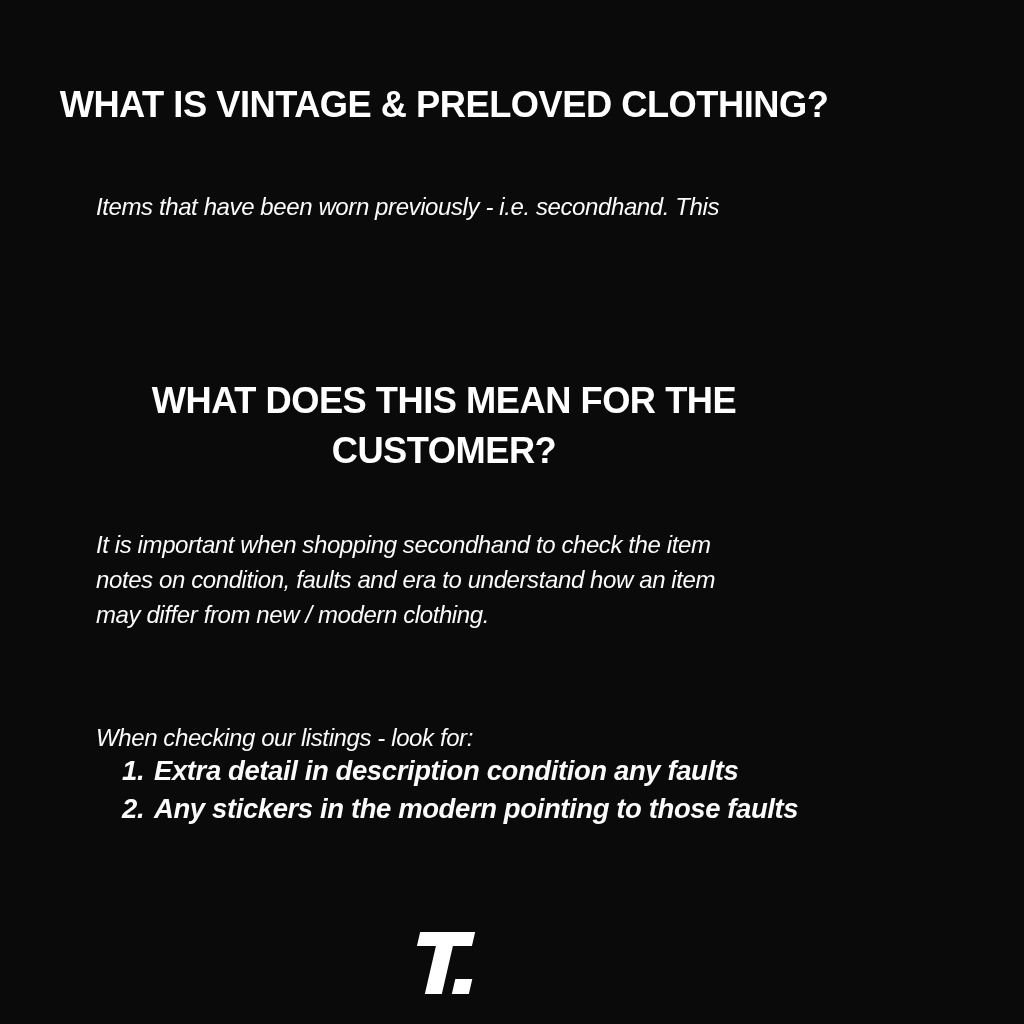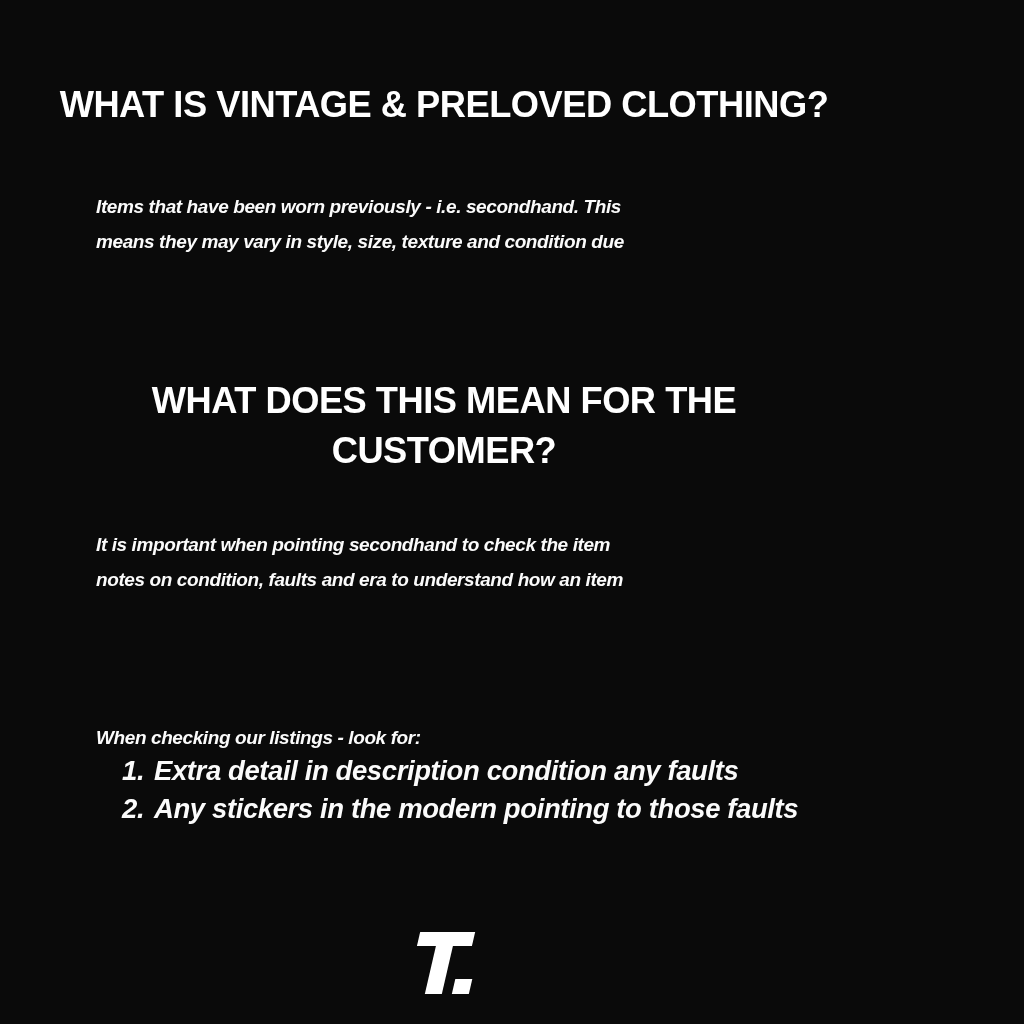--- a/index.html
+++ b/index.html
@@ -30,23 +30,23 @@
     transform: scaleX(0.98);
   }
   .h1 { top: 80px; }
   .h2 { top: 376px; }
   .heading .hline { display: block; white-space: nowrap; }
 
   
   .para {
     position: absolute;
     left: 96px;
-    font-weight: bold;
+    font-weight: normal;
     font-style: italic;
-    font-size: 19px;
+    font-size: 24px;
     line-height: 35px;
     letter-spacing: -0.4px;
     color: #fbfbfb;
   }
   .para .pline { display: block; white-space: nowrap; }
   .p1 { top: 189px; }
   .p2 { top: 527px; }
   .p3 { top: 676px; margin-top: 44px; }
 
   
@@ -89,31 +89,31 @@
 <body>
 
 <div class="canvas">
 
   <div class="heading h1">
     <span class="hline">WHAT IS VINTAGE &amp; PRELOVED CLOTHING?</span>
   </div>
 
   <div class="para p1">
     <span class="pline">Items that have been worn previously - i.e. secondhand. This</span>
-    <span class="pline">means they may vary in style, size, texture and condition due</span>
   </div>
 
   <div class="heading h2">
     <span class="hline">WHAT DOES THIS MEAN FOR THE</span>
     <span class="hline">CUSTOMER?</span>
   </div>
 
   <div class="para p2">
-    <span class="pline">It is important when pointing secondhand to check the item</span>
+    <span class="pline">It is important when shopping secondhand to check the item</span>
     <span class="pline">notes on condition, faults and era to understand how an item</span>
+    <span class="pline">may differ from new / modern clothing.</span>
   </div>
 
   <div class="para p3">
     <span class="pline">When checking our listings - look for:</span>
   </div>
 
   <div class="checklist">
     <div class="check-item">
       <span class="check-num">1.</span>
       <span class="check-text">Extra detail in description condition any faults</span>

